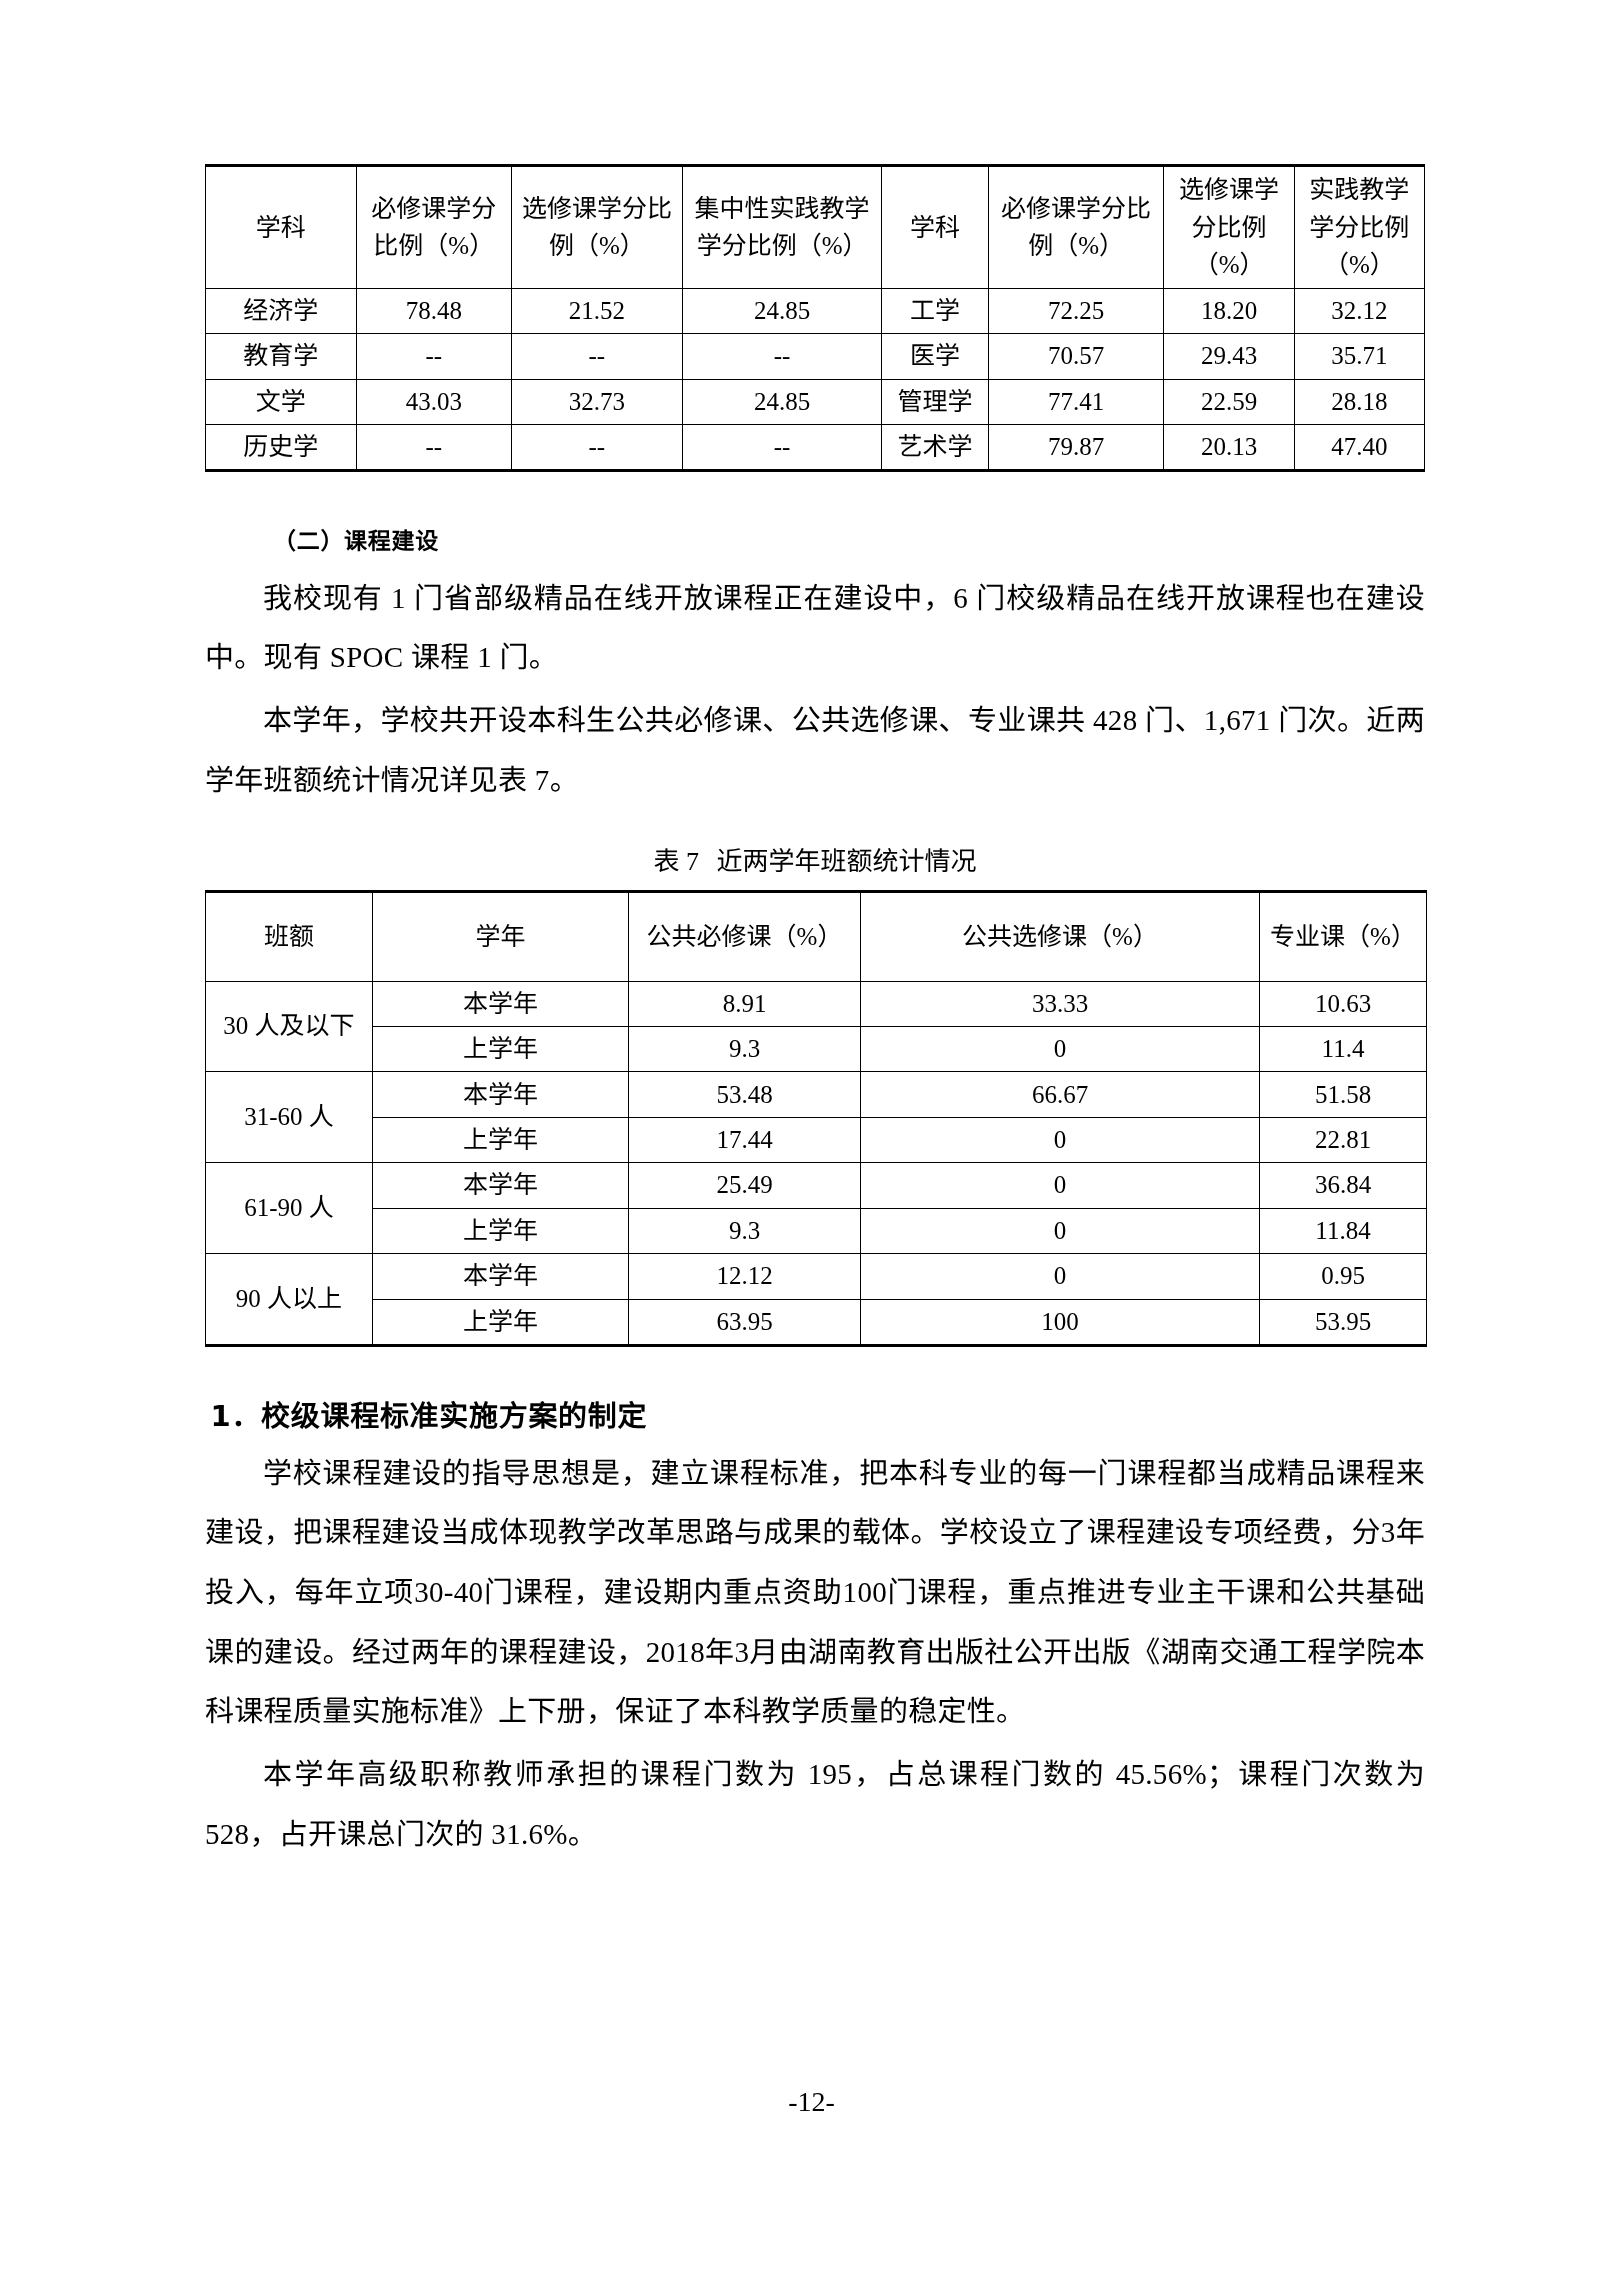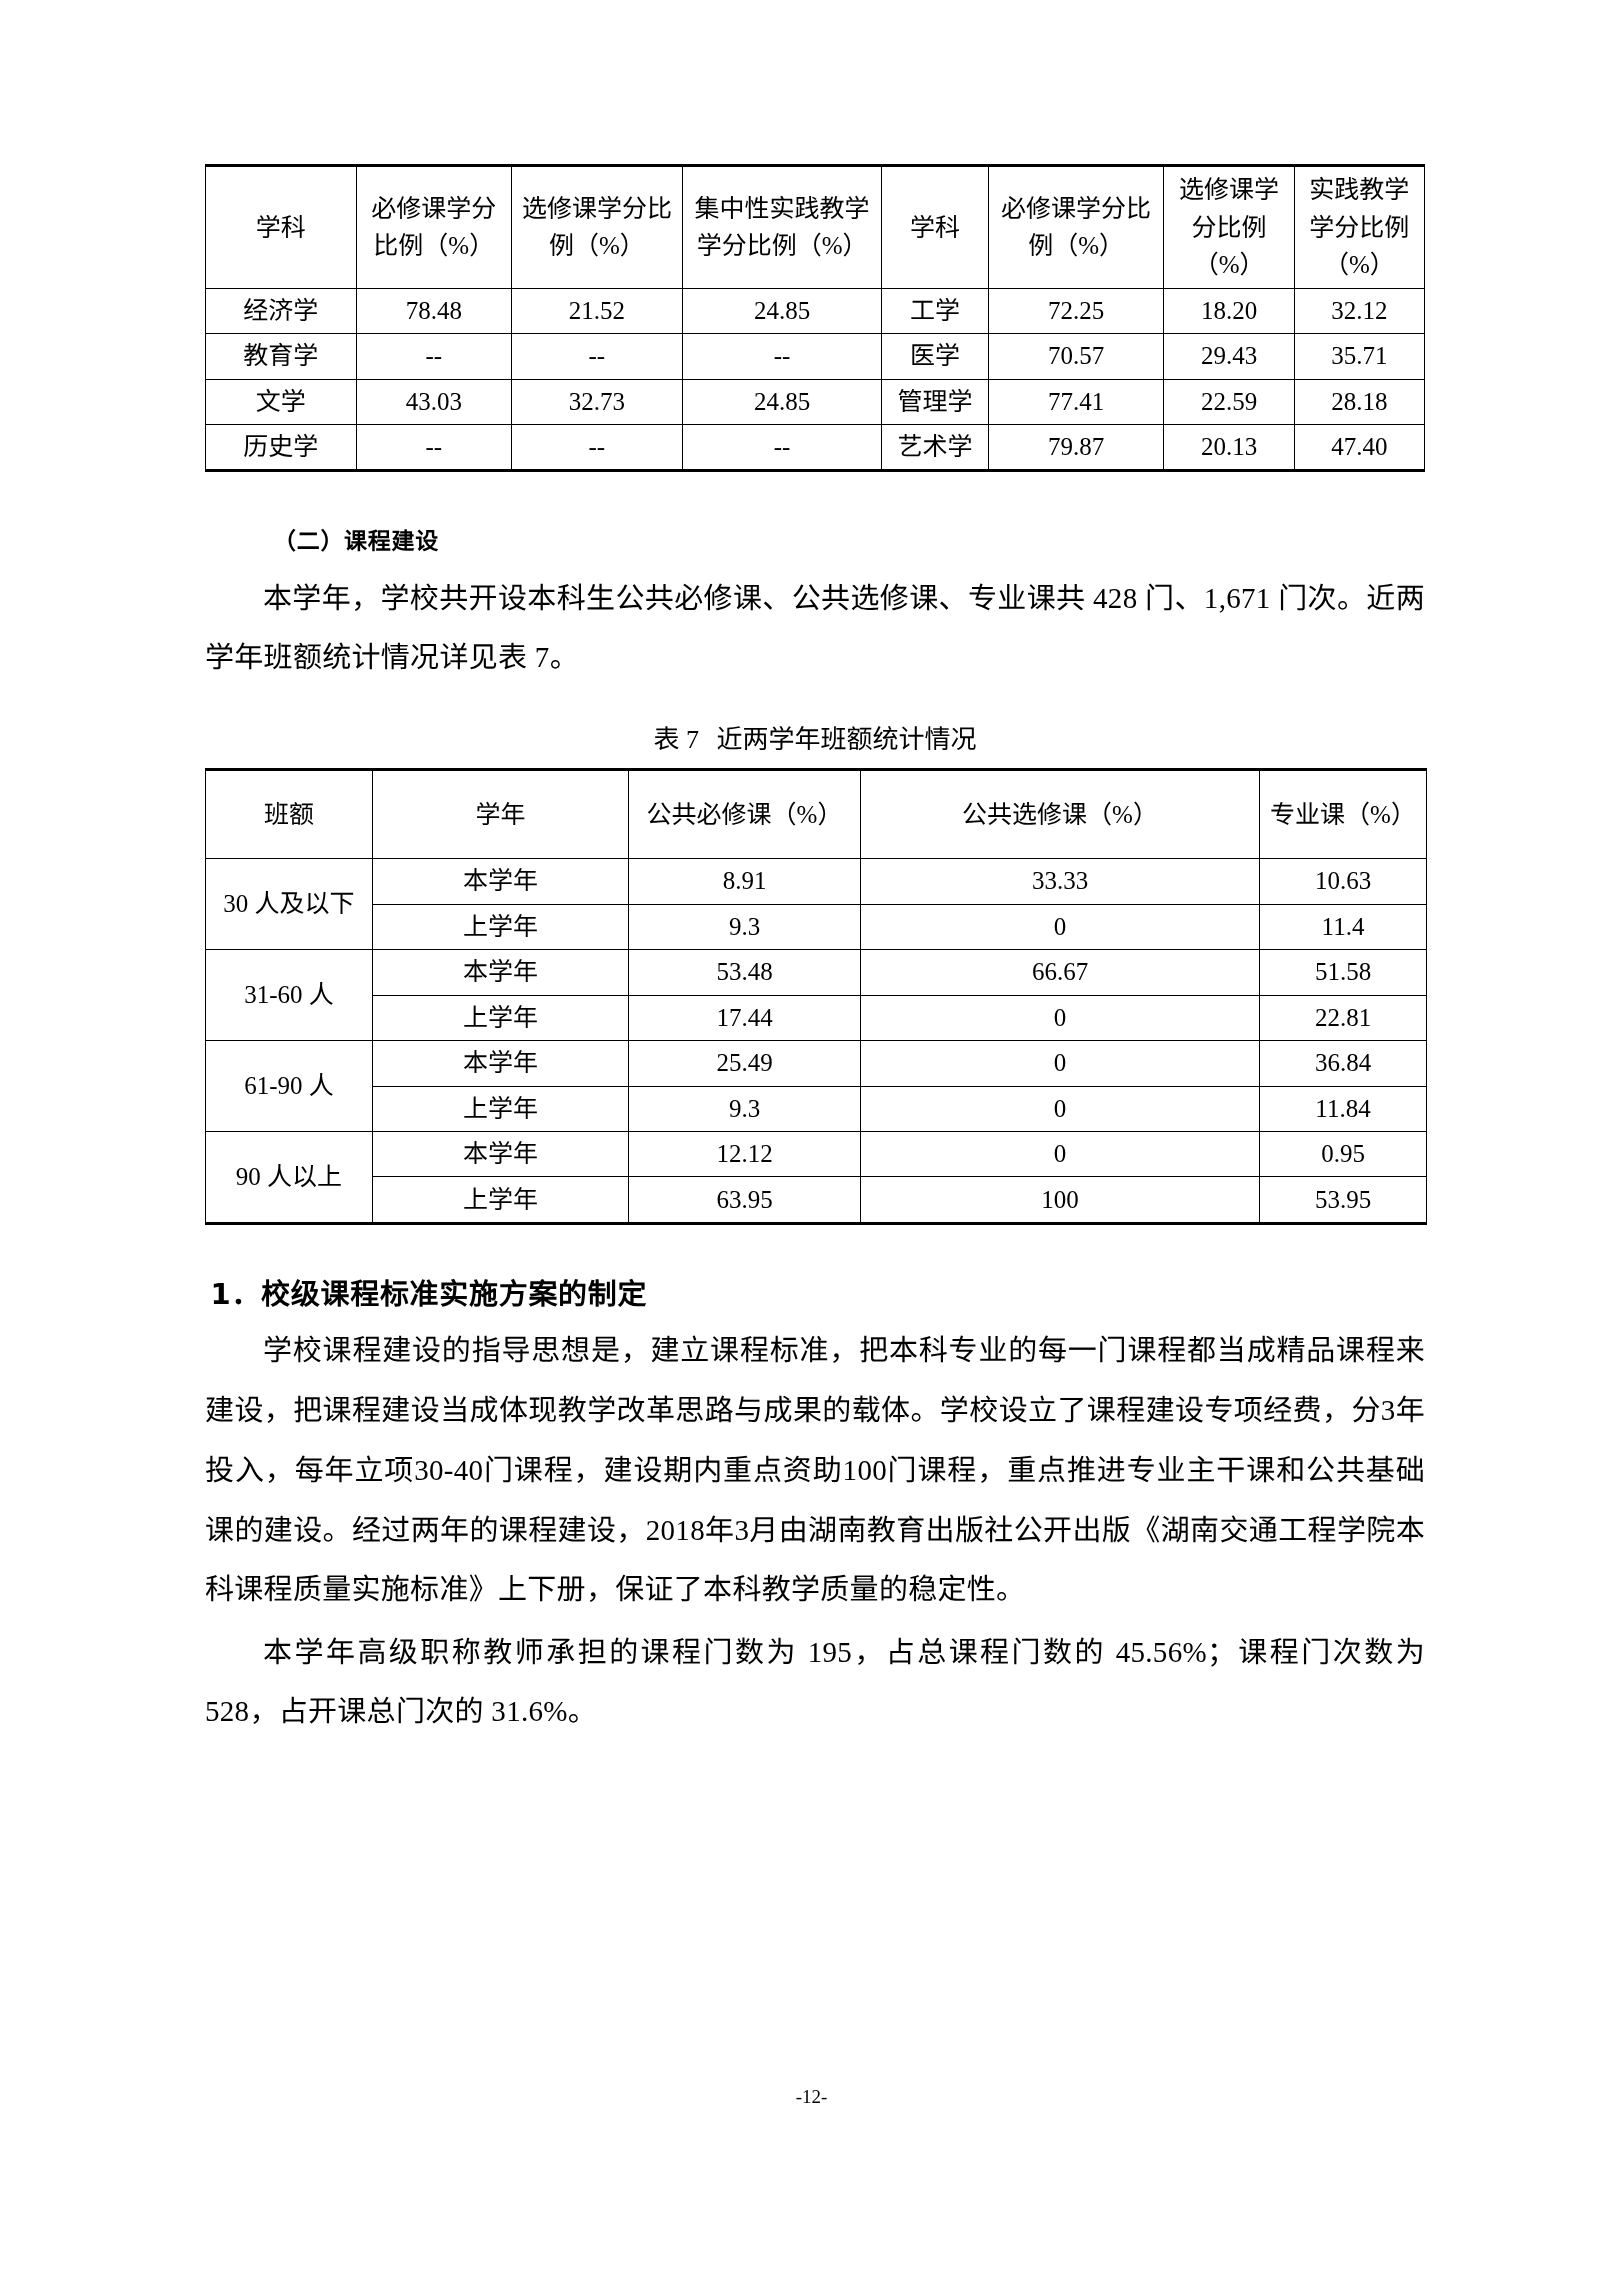--- a/index.html
+++ b/index.html
@@ -87,21 +87,21 @@
     font-family: "Liberation Serif", "DejaVu Serif", serif;
   }
   .table-caption .cap-gap { display: inline-block; width: 17.7px; }
 
   .page-number {
     position: absolute;
     left: 0;
     top: 2086px;
     width: 1623px;
     text-align: center;
-    font-size: 19px;
+    font-size: 28px;
     font-family: "Liberation Serif", "DejaVu Serif", serif;
   }
 </style>
 </head>
 <body>
 
 <div class="page">
   <div class="content">
 
     <table class="doc-table t1">
@@ -169,20 +169,21 @@
           <td class="narrow-wrap">艺术学</td>
           <td>79.87</td>
           <td>20.13</td>
           <td>47.40</td>
         </tr>
       </tbody>
     </table>
 
     <h2 class="section-heading">（二）课程建设</h2>
 
+    <p class="body-text">我校现有 1 门省部级精品在线开放课程正在建设中，6 门校级精品在线开放课程也在建设中。现有 SPOC 课程 1 门。</p>
 
     <p class="body-text">本学年，学校共开设本科生公共必修课、公共选修课、专业课共 428 门、1,671 门次。近两学年班额统计情况详见表 7。</p>
 
     <div class="table-caption">
       <span>表 7</span><span class="cap-gap"></span><span>近两学年班额统计情况</span>
     </div>
 
     <table class="doc-table t7">
       <colgroup>
         <col style="width:167px">

